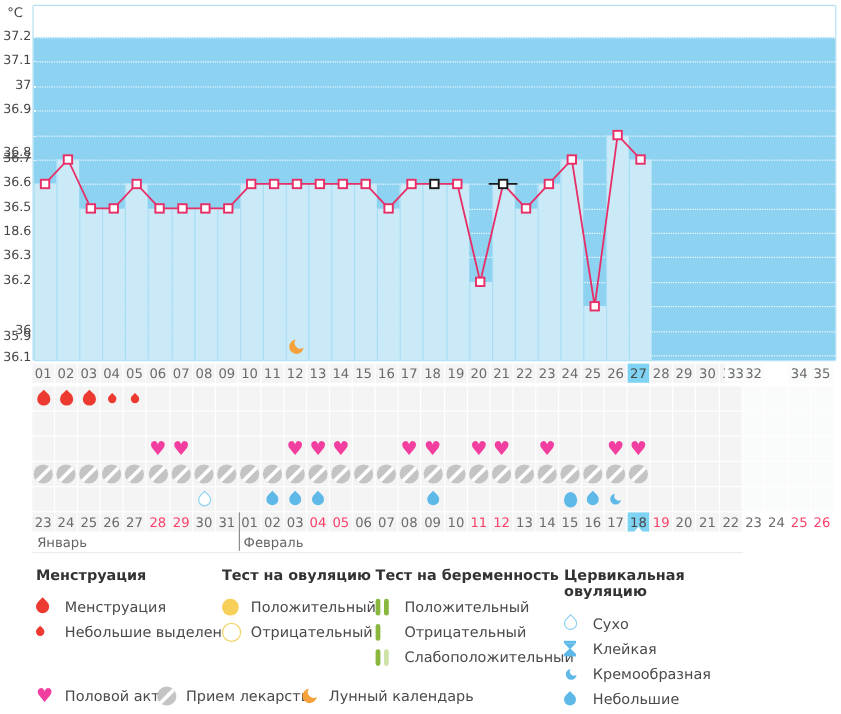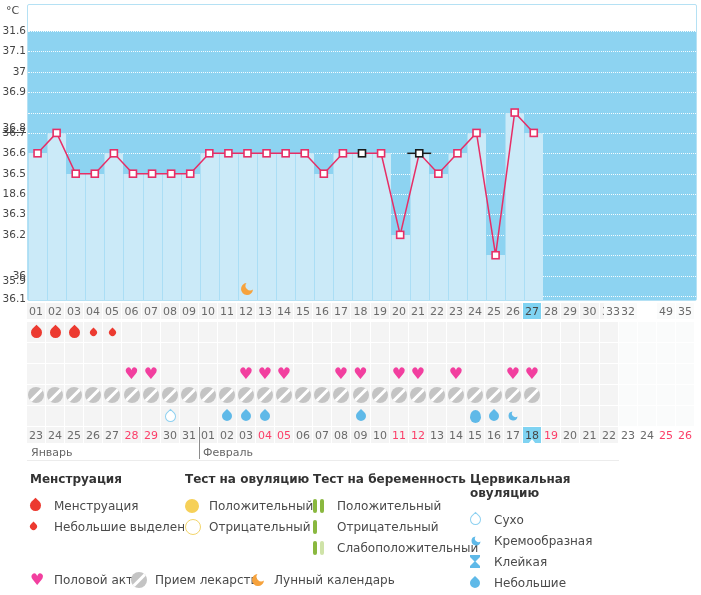--- a/index.html
+++ b/index.html
@@ -55,21 +55,21 @@
   .litem{display:flex;align-items:center;height:21px;font-size:12px;color:#4a4a4a;}
   .lic{width:24px;display:flex;align-items:center;justify-content:flex-start;}
   .lrow-item{position:absolute;display:flex;align-items:center;font-size:12px;color:#4a4a4a;height:20px;}
 </style>
 </head>
 <body>
 
 <div class="app">
   <div class="unit">°C</div>
   <div id="yaxis">
-      <div class="ylab" style="top: 24px; left: 0px;">31.6</div>
+      <div class="ylab" style="top: 24px; left: 0px;">37.2</div>
       <div class="ylab" style="top: 44.3846px; left: 0px;">37.1</div>
       <div class="ylab" style="top: 64.7692px; left: 0px;">37</div>
       <div class="ylab" style="top: 85.1538px; left: 0px;">36.9</div>
       <div class="ylab" style="top: 121px; left: 0px; text-decoration: underline;">36.8</div>
       <div class="ylab" style="top: 125.923px; left: 0px;">36.7</div>
       <div class="ylab" style="top: 146.308px; left: 0px;">36.6</div>
       <div class="ylab" style="top: 166.692px; left: 0px;">36.5</div>
       <div class="ylab" style="top: 187.077px; left: 0px;">18.6</div>
       <div class="ylab" style="top: 207.462px; left: 0px;">36.3</div>
       <div class="ylab" style="top: 227.846px; left: 0px;">36.2</div>
@@ -184,21 +184,21 @@
       <div class="cell" style="left: 466px; width: 18px; top: 0px; height: 16px;">24</div>
       <div class="cell" style="left: 485px; width: 18px; top: 0px; height: 16px;">25</div>
       <div class="cell" style="left: 504px; width: 18px; top: 0px; height: 16px;">26</div>
       <div class="cell hl" style="left: 523px; width: 18px; top: 0px; height: 16px;">27</div>
       <div class="cell" style="left: 542px; width: 18px; top: 0px; height: 16px;">28</div>
       <div class="cell" style="left: 561px; width: 18px; top: 0px; height: 16px;">29</div>
       <div class="cell" style="left: 580px; width: 19px; top: 0px; height: 16px;">30</div>
       <div class="cell" style="left: 600px; width: 18px; top: 0px; height: 16px;">31</div>
       <div class="cell dim" style="left: 619px; width: 18px; top: 0px; height: 16px;">32</div>
       <div class="cell dim" style="left: 604px; width: 18px; top: 0px; height: 16px;">33</div>
-      <div class="cell dim" style="left: 657px; width: 18px; top: 0px; height: 16px;">49</div>
+      <div class="cell dim" style="left: 657px; width: 18px; top: 0px; height: 16px;">34</div>
       <div class="cell dim" style="left: 676px; width: 18px; top: 0px; height: 16px;">35</div>
     </div>
   <div id="rowMenses" class="cellrow" style="top: 322px; height: 20px;">
       <div class="cell" style="left: 27px; width: 18px; top: 0px; height: 20px;">
         <span class="drop red-l"></span>
       </div>
       <div class="cell" style="left: 46px; width: 18px; top: 0px; height: 20px;">
         <span class="drop red-l"></span>
       </div>
       <div class="cell" style="left: 65px; width: 18px; top: 0px; height: 20px;">
@@ -647,41 +647,41 @@
       <div class="lcol" style="left: 470px; top: 472px;">
         <div class="lhead">Цервикальная овуляцию</div>
         <div class="litem">
           <span class="lic">
             <span class="drop dry"></span>
           </span>
           <span>Сухо</span>
         </div>
         <div class="litem">
           <span class="lic">
-            <span>
-              <svg class="cres-svg" viewBox="0 0 24 24">
-                <path d="M21 12.79A9 9 0 1 1 11.21 3 7 7 0 0 0 21 12.79z" fill="#5fb9e8"></path>
-              </svg>
-            </span>
-          </span>
-          <span>Кремообразная</span>
-        </div>
-        <div class="litem">
-          <span class="lic">
             <span class="hg">
               <i class="cap"></i>
               <i class="tri-t"></i>
               <i class="tri-b"></i>
               <i class="cap capb"></i>
             </span>
           </span>
           <span>Клейкая</span>
         </div>
         <div class="litem">
           <span class="lic">
+            <span>
+              <svg class="cres-svg" viewBox="0 0 24 24">
+                <path d="M21 12.79A9 9 0 1 1 11.21 3 7 7 0 0 0 21 12.79z" fill="#5fb9e8"></path>
+              </svg>
+            </span>
+          </span>
+          <span>Кремообразная</span>
+        </div>
+        <div class="litem">
+          <span class="lic">
             <span class="drop blue"></span>
           </span>
           <span>Небольшие</span>
         </div>
         <div class="litem"></div>
       </div>
       <div class="lrow-item" style="left: 30px; top: 570px;">
         <span class="lic">
           <span class="heart">♥</span>
         </span>

